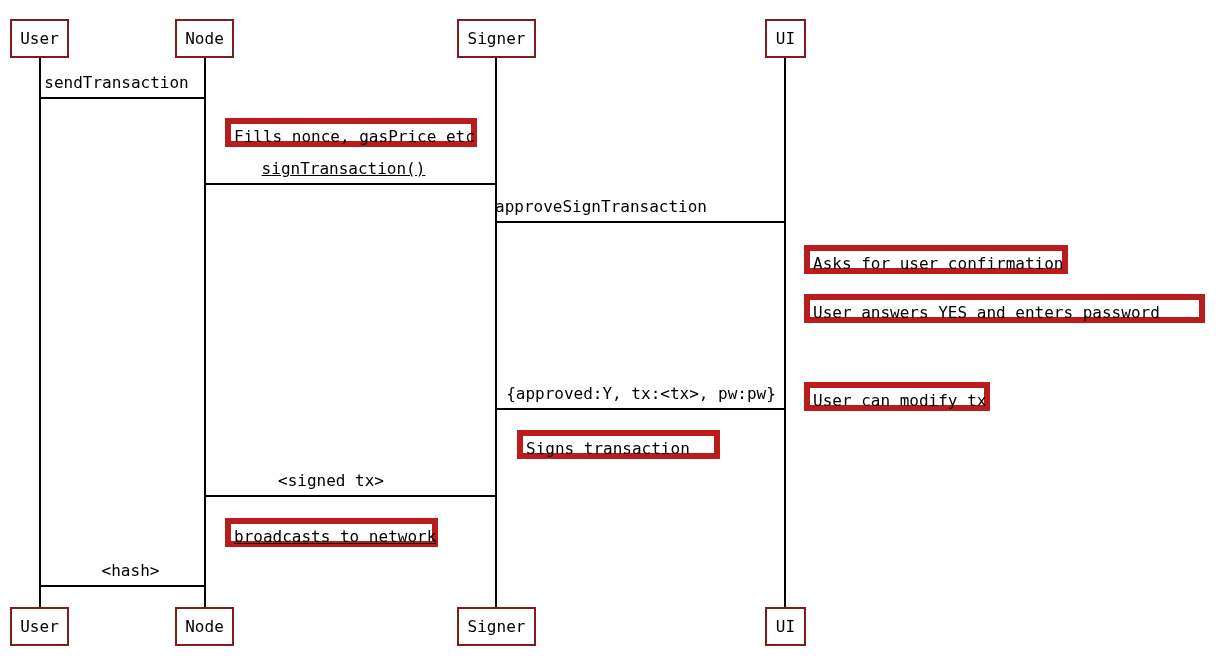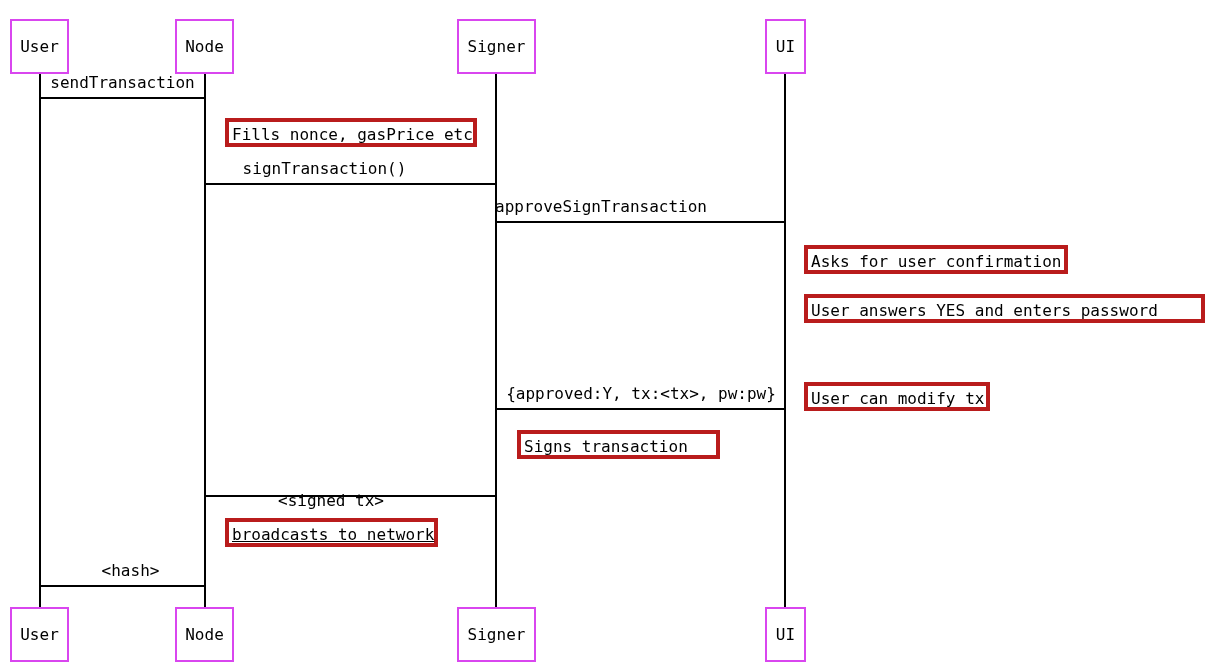--- a/index.html
+++ b/index.html
@@ -12,22 +12,22 @@
     width: 1232px;
     height: 666px;
     background: #ffffff;
     font-family: "DejaVu Sans Mono", "Liberation Mono", monospace;
     font-size: 16px;
     color: #000000;
     overflow: hidden;
   }
   .actor {
     position: absolute;
-    height: 55px;
-    border: 2px solid #d946ef;
+    height: 39px;
+    border: 2px solid #7f1d1d;
     background: #ffffff;
     box-sizing: border-box;
     display: flex;
     align-items: center;
     justify-content: center;
     white-space: nowrap;
     z-index: 3;
   }
   .lifeline {
     position: absolute;
@@ -48,21 +48,21 @@
     height: 20px;
     line-height: 20px;
     text-align: center;
     white-space: nowrap;
     z-index: 2;
     background: transparent;
   }
   .note {
     position: absolute;
     height: 29px;
-    border: 4px solid #b91c1c;
+    border: 6px solid #b91c1c;
     background: #ffffff;
     box-sizing: border-box;
     line-height: 25px;
     padding-left: 3px;
     white-space: nowrap;
     overflow: visible;
     z-index: 3;
   }
 </style>
 </head>
@@ -94,41 +94,41 @@
   <div class="actor" style="left:175px; top:607px; width:59px;">
       <span>Node</span>
     </div>
   <div class="actor" style="left:457px; top:607px; width:79px;">
       <span>Signer</span>
     </div>
   <div class="actor" style="left:765px; top:607px; width:41px;">
       <span>UI</span>
     </div>
 
-  <div class="msg-label" style="left:40px; top:73px; width:153px;margin-left:6px;">sendTransaction</div>
+  <div class="msg-label" style="left:40px; top:73px; width:153px;">sendTransaction</div>
   <div class="msg-line" style="left:40px; top:97px; width:165px;"></div>
 
   <div class="note" style="left:225px; top:118px; width:252px;">Fills nonce, gasPrice etc</div>
 
-  <div class="msg-label" style="left:197px; top:159px; width:255px;">signTransaction()</div>
+  <div class="msg-label" style="left:216px; top:159px; width:255px;text-decoration:underline;">signTransaction()</div>
   <div class="msg-line" style="left:205px; top:183px; width:291px;"></div>
 
   <div class="msg-label" style="left:468px; top:197px; width:266px;">approveSignTransaction</div>
   <div class="msg-line" style="left:496px; top:221px; width:290px;"></div>
 
   <div class="note" style="left:804px; top:245px; width:264px;">Asks for user confirmation</div>
   <div class="note" style="left:804px; top:294px; width:401px;">User answers YES and enters password</div>
   <div class="note" style="left:804px; top:342px; width:186px;margin-top:40px;">User can modify tx</div>
 
   <div class="msg-label" style="left:496px; top:384px; width:290px;">{approved:Y, tx:&lt;tx&gt;, pw:pw}</div>
   <div class="msg-line" style="left:496px; top:408px; width:290px;"></div>
 
   <div class="note" style="left:517px; top:430px; width:203px;">Signs transaction</div>
 
-  <div class="msg-label" style="left:205px; top:491px; width:252px;">&lt;signed tx&gt;</div>
+  <div class="msg-label" style="left:205px; top:471px; width:252px;">&lt;signed tx&gt;</div>
   <div class="msg-line" style="left:205px; top:495px; width:291px;"></div>
 
   <div class="note" style="left:225px; top:518px; width:213px;text-decoration:underline;">broadcasts to network</div>
 
   <div class="msg-label" style="left:40px; top:561px; width:181px;">&lt;hash&gt;</div>
   <div class="msg-line" style="left:40px; top:585px; width:165px;"></div>
 
 </div>
 
 </body></html>

